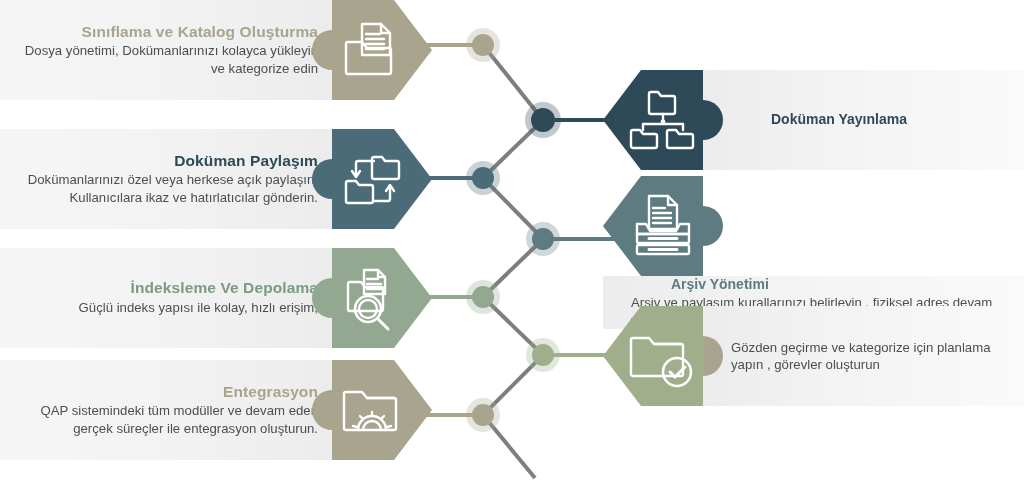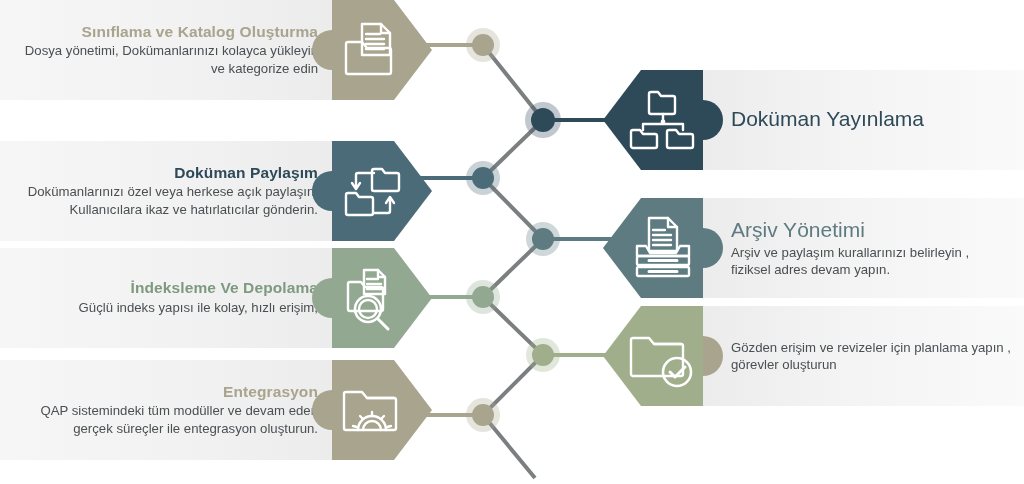--- a/index.html
+++ b/index.html
@@ -77,21 +77,21 @@
     -webkit-clip-path:polygon(38% 0,100% 0,100% 100%,38% 100%,0 50%);
     clip-path:polygon(38% 0,100% 0,100% 100%,38% 100%,0 50%);
   }
   .rhex .glyph{position:absolute;left:24px;top:14px;width:72px;height:72px;}
   .rcard .rpanel{
     flex:1 1 auto;
     background:linear-gradient(to right,#ececec 0%,#f3f3f3 40%,#fafafa 100%);
     display:flex;flex-direction:column;justify-content:center;
     padding:0 12px 0 28px;box-sizing:border-box;
   }
-  .rcard .rtitle{font-size:21px;font-weight:normal;margin-bottom:2px;line-height:1.15;}
+  .rcard .rtitle{font-size:14px;font-weight:bold;margin-bottom:2px;line-height:1.15;margin-left:40px;}
   .rcard .rdesc{font-size:13.2px;color:#4a4f52;line-height:1.32;}
 
   .glyph svg{width:100%;height:100%;display:block;}
 </style>
 </head>
 <body>
 
 <div id="stage">
 
   <svg id="connectors" viewBox="0 0 1024 484">
@@ -149,21 +149,21 @@
         <svg viewBox="0 0 72 72" fill="none" stroke="#ffffff" stroke-width="2.4" stroke-linejoin="round" stroke-linecap="round">
           <path d="M26 10 h19 l9 9 v22 h-28 z"></path>
           <path d="M45 10 v9 h9"></path>
           <path d="M30 20 h14 M30 25 h18 M30 30 h18 M30 35 h18"></path>
           <path d="M12 28 h14 l5 6 h22 a2 2 0 0 1 2 2 v22 a2 2 0 0 1 -2 2 h-41 a2 2 0 0 1 -2 -2 v-28 a2 2 0 0 1 2 -2 z"></path>
         </svg>
       </div>
     </div>
   </div>
 
-  <div class="lcard" style="top:141px;">
+  <div class="lcard" style="top:129px;">
     <div class="lpanel">
       <div class="ltitle" style="color:#2e4a59">Doküman Paylaşım</div>
       <div class="ldesc">Dokümanlarınızı özel veya herkese açık paylaşın. Kullanıcılara ikaz ve hatırlatıcılar gönderin.</div>
     </div>
     <div class="lhex">
       <div class="bump" style="background:#4b6b78"></div>
       <div class="body" style="background:#4b6b78"></div>
       <div class="glyph">
         <svg viewBox="0 0 72 72" fill="none" stroke="#ffffff" stroke-width="2.4" stroke-linejoin="round" stroke-linecap="round">
           <path d="M38 14 h8 l3 4 h12 a2 2 0 0 1 2 2 v14 a2 2 0 0 1 -2 2 h-23 a2 2 0 0 1 -2 -2 v-18 a2 2 0 0 1 2 -2 z"></path>
@@ -232,21 +232,21 @@
           <path d="M6 46 h7 l3 4 h12 a2 2 0 0 1 2 2 v10 a2 2 0 0 1 -2 2 h-22 a2 2 0 0 1 -2 -2 v-14 a2 2 0 0 1 2 -2 z"></path>
           <path d="M42 46 h7 l3 4 h12 a2 2 0 0 1 2 2 v10 a2 2 0 0 1 -2 2 h-22 a2 2 0 0 1 -2 -2 v-14 a2 2 0 0 1 2 -2 z"></path>
         </svg>
       </div>
     </div>
     <div class="rpanel">
       <div class="rtitle" style="color:#2e4a59">Doküman Yayınlama</div>
     </div>
   </div>
 
-  <div class="rcard" style="top:198px;left:603px;width:421px;">
+  <div class="rcard" style="top:176px;left:603px;width:421px;flex-direction:column;">
     <div class="rhex">
       <div class="bump" style="background:#5d7b80"></div>
       <div class="body" style="background:#5d7b80"></div>
       <div class="glyph">
         <svg viewBox="0 0 72 72" fill="none" stroke="#ffffff" stroke-width="2.4" stroke-linejoin="round" stroke-linecap="round">
           <path d="M22 6 h19 l9 9 v24 h-28 z"></path>
           <path d="M41 6 v9 h9"></path>
           <path d="M26 18 h12 M26 23 h18 M26 28 h18 M26 33 h18"></path>
           <path d="M10 34 h9 l4 7 h26 l4 -7 h9 v10 h-52 z"></path>
           <rect x="10" y="44" width="52" height="9" rx="1.5"></rect>
@@ -268,17 +268,17 @@
       <div class="glyph">
         <svg viewBox="0 0 72 72" fill="none" stroke="#ffffff" stroke-width="2.4" stroke-linejoin="round" stroke-linecap="round">
           <path d="M6 18 h16 l5 6 h27 a2 2 0 0 1 2 2 v28 a2 2 0 0 1 -2 2 h-48 a2 2 0 0 1 -2 -2 v-34 a2 2 0 0 1 2 -2 z"></path>
           <path d="M27 24 h27"></path>
           <circle cx="50" cy="52" r="14" fill="none" stroke-width="2.6"></circle>
           <path d="M43 52 l5 5 l10 -10" stroke-width="3"></path>
         </svg>
       </div>
     </div>
     <div class="rpanel">
-      <div class="rdesc">Gözden erişim ve revizeler için planlama yapın , görevler oluşturun</div>
+      <div class="rdesc">Gözden geçirme ve kategorize için planlama yapın , görevler oluşturun</div>
     </div>
   </div>
 
 </div>
 
 </body></html>

